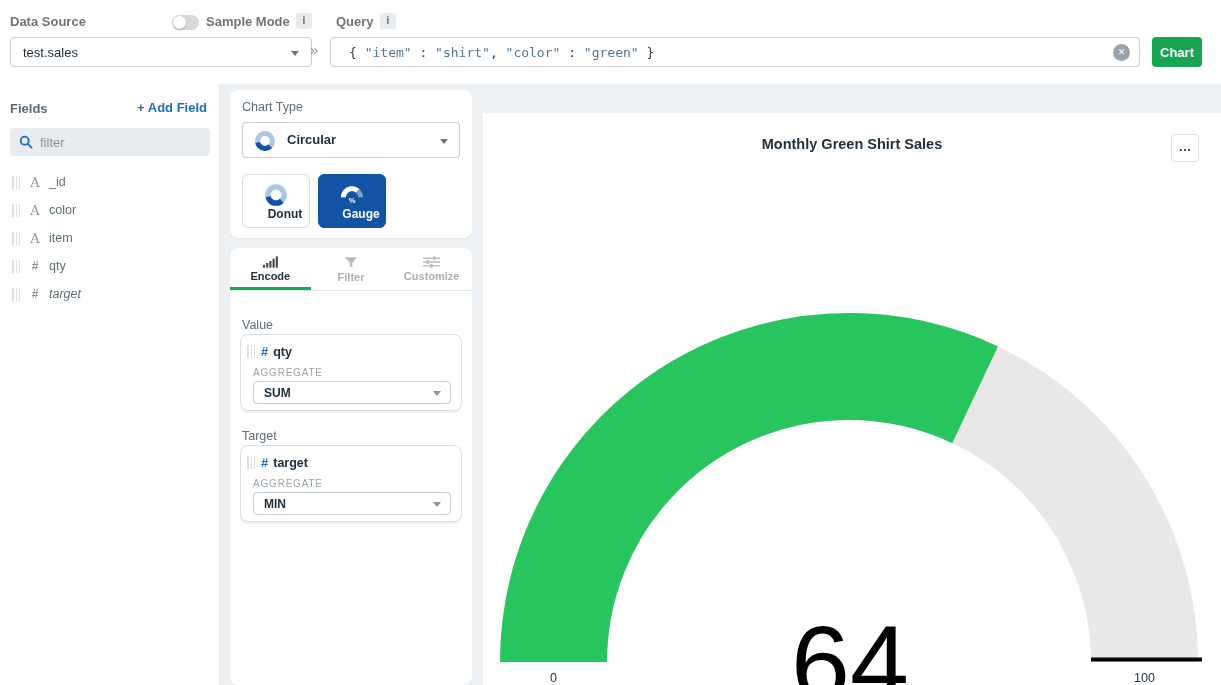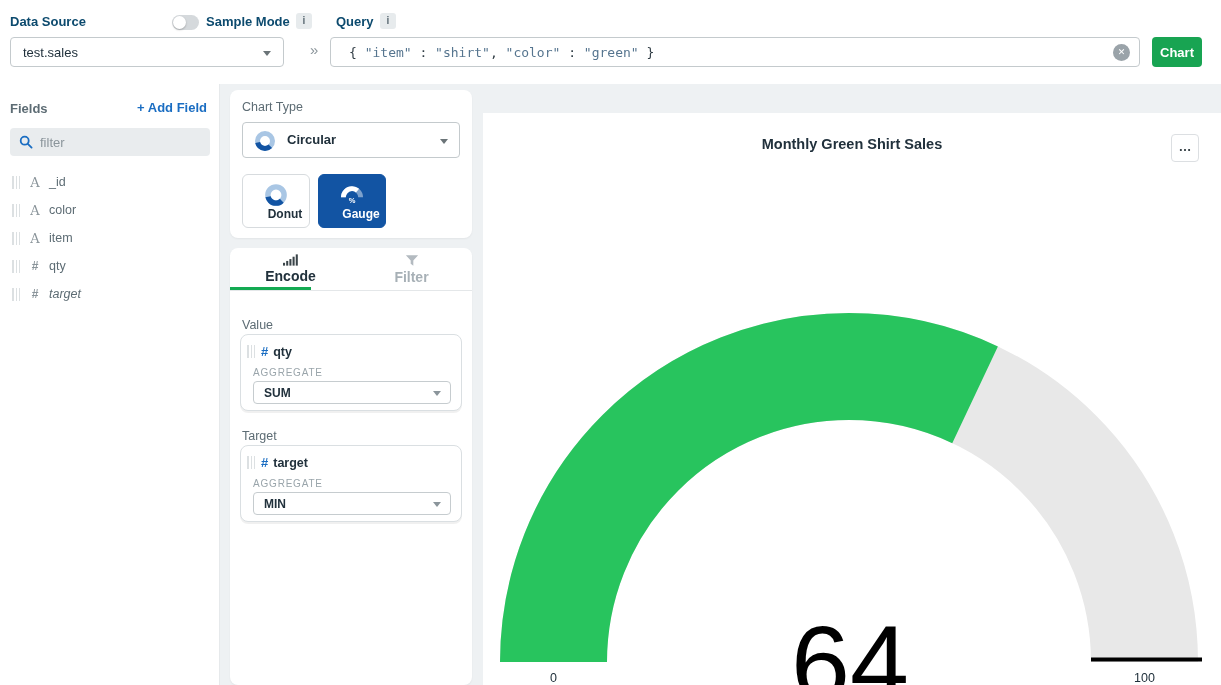--- a/index.html
+++ b/index.html
@@ -2,30 +2,30 @@
 <html><head>
 <meta charset="utf-8">
 <style>
   * { margin:0; padding:0; box-sizing:border-box; }
   html,body { background:#fff; }
   body { font-family:"Liberation Sans","DejaVu Sans",sans-serif; }
   #app { position:relative; width:1221px; height:685px; background:#eef1f3; overflow:hidden; }
 
   
   .topbar { position:absolute; left:0; top:0; width:1221px; height:84px; background:#fff; }
-  .tb-label { position:absolute; top:14px; font-size:13px; font-weight:700; color:#0c4a6e; }
+  .tb-label { position:absolute; top:14px; font-size:13px; font-weight:700; color:#737373; }
   .ds-label { left:10px; }
   .sm-label { left:206px; }
   .q-label  { left:336px; }
   .toggle { position:absolute; left:172px; top:15px; width:27px; height:15px; border-radius:8px; background:#d5d9dc; cursor:pointer; }
   .toggle .knob { position:absolute; left:1px; top:1px; width:13px; height:13px; border-radius:50%; background:#fff; box-shadow:0 1px 2px rgba(0,0,0,.25); }
   .info-badge { position:absolute; top:13px; width:16px; height:16px; border-radius:3px; background:#e7ebed; color:#5d6c74; font-size:10px; font-weight:700; text-align:center; line-height:16px; }
   .info1 { left:296px; }
   .info2 { left:380px; }
-  .ds-select { position:absolute; left:10px; top:37px; width:274px; height:30px; border:1px solid #c4cacd; border-radius:4px; background:#fff; cursor:pointer; }
+  .ds-select { position:absolute; left:10px; top:37px; width:302px; height:30px; border:1px solid #c4cacd; border-radius:4px; background:#fff; cursor:pointer; }
   .ds-select .val { position:absolute; left:12px; top:7px; font-size:13px; color:#21313c; }
   .caret { width:0; height:0; border-left:4.5px solid transparent; border-right:4.5px solid transparent; border-top:5.5px solid #6b7478; display:inline-block; }
   .ds-select .caret { position:absolute; right:12px; top:13px; }
   .chev { position:absolute; left:310px; top:41px; font-size:15px; color:#8b959b; }
   .q-input { position:absolute; left:330px; top:37px; width:810px; height:30px; border:1px solid #c4cacd; border-radius:4px; background:#fff; cursor:text; }
   .q-text { position:absolute; left:18px; top:7px; font-family:"DejaVu Sans Mono","Liberation Mono",monospace; font-size:13px; white-space:pre; }
   .tok-p { color:#2f3b43; }
   .tok-s { color:#56758f; }
   .clear-btn { position:absolute; right:9px; top:6px; width:17px; height:17px; border-radius:50%; background:#9aa3a9; color:#fff; font-size:9px; line-height:17px; text-align:center; cursor:pointer; }
   .apply-btn { position:absolute; left:1152px; top:37px; width:50px; height:30px; background:#18a452; border:none; border-radius:4px; color:#fff; font-size:13px; font-weight:700; font-family:inherit; cursor:pointer; }
@@ -61,21 +61,21 @@
   .subtype { position:absolute; top:84px; width:68px; height:54px; border-radius:6px; display:flex; flex-direction:column; align-items:center; justify-content:flex-end; padding-bottom:6px; cursor:pointer; }
   .subtype .ic { position:absolute; top:7px; left:50%; transform:translateX(-50%); }
   .subtype-donut { left:12px; background:#fff; border:1px solid #d7dbde; }
   .subtype-gauge { left:88px; background:#1254a3; border:1px solid #1254a3; }
   .subtype .lbl { font-size:12px; font-weight:600; color:#21313c;margin-left:18px; }
   .subtype-gauge .lbl { color:#fff;text-align:center; }
 
   .card-encode { left:230px; top:164px; width:242px; height:437px; }
   .tabs { position:absolute; left:0; top:0; width:242px; height:42px; display:flex; }
   .tab { flex:1; display:flex; flex-direction:column; align-items:center; justify-content:center; gap:2px; cursor:pointer; }
-  .tab .lbl { font-size:14px; font-weight:600; color:#a7b0b6; }
+  .tab .lbl { font-size:11px; font-weight:600; color:#a7b0b6; }
   .tab.active .lbl { color:#21313c; font-weight:700; }
   .tab-underline { position:absolute; left:0; bottom:0; width:81px; height:3px; background:#13aa52; }
   .tabs-divider { position:absolute; left:0; top:42px; width:242px; height:1px; background:#e4e7e9; }
 
   .enc-sec-label { position:absolute; left:12px; font-size:12.5px; color:#5d6c74; }
   .enc-card { position:absolute; left:10px; width:222px; height:77px; border:1px solid #dadfe2; border-radius:8px; box-shadow:0 2px 0 rgba(0,0,0,.06); background:#fff; }
   .chip { position:absolute; left:6px; top:9px; display:flex; align-items:center; }
   .chip .drag { margin-right:6px; }
   .chip .hash { color:#1a6dc2; font-weight:700; font-size:13px; margin-right:5px; }
   .chip .nm { font-size:12.5px; font-weight:700; color:#21313c; }
@@ -197,20 +197,31 @@
               <rect x="13.6" y="0" width="2.2" height="12" fill="#3a4449"></rect>
           </svg>
           <span class="lbl">Encode</span>
         </div>
         <div class="tab">
           <svg width="14" height="13" viewBox="0 0 16 14">
             <path d="M1 1 h14 l-5.5 6 v6 l-3-2.2 v-3.8 z" fill="#b3bac0"></path>
           </svg>
           <span class="lbl">Filter</span>
         </div>
+        <div class="tab">
+          <svg width="17" height="12" viewBox="0 0 18 12">
+            <line x1="0" y1="2" x2="18" y2="2" stroke="#b3bac0" stroke-width="1.4"></line>
+              <line x1="0" y1="6" x2="18" y2="6" stroke="#b3bac0" stroke-width="1.4"></line>
+              <line x1="0" y1="10" x2="18" y2="10" stroke="#b3bac0" stroke-width="1.4"></line>
+            <line x1="12" y1="0" x2="12" y2="4" stroke="#b3bac0" stroke-width="2.4"></line>
+              <line x1="5" y1="4" x2="5" y2="8" stroke="#b3bac0" stroke-width="2.4"></line>
+              <line x1="9" y1="8" x2="9" y2="12" stroke="#b3bac0" stroke-width="2.4"></line>
+          </svg>
+          <span class="lbl">Customize</span>
+        </div>
         <div class="tab-underline"></div>
       </div>
       <div class="tabs-divider"></div>
 
       <span class="enc-sec-label" style="top:70px">Value</span>
       <div class="enc-card" style="top:86px">
         <div class="chip">
           <span class="drag"></span>
           <span class="hash">#</span>
           <span class="nm">qty</span>

